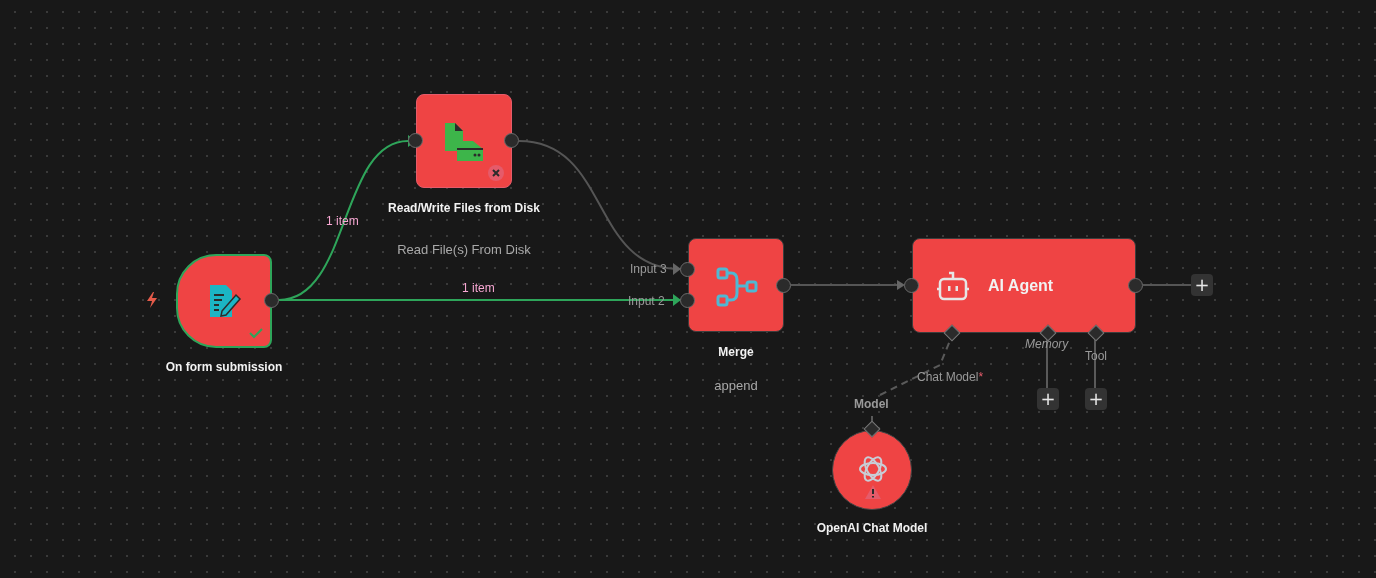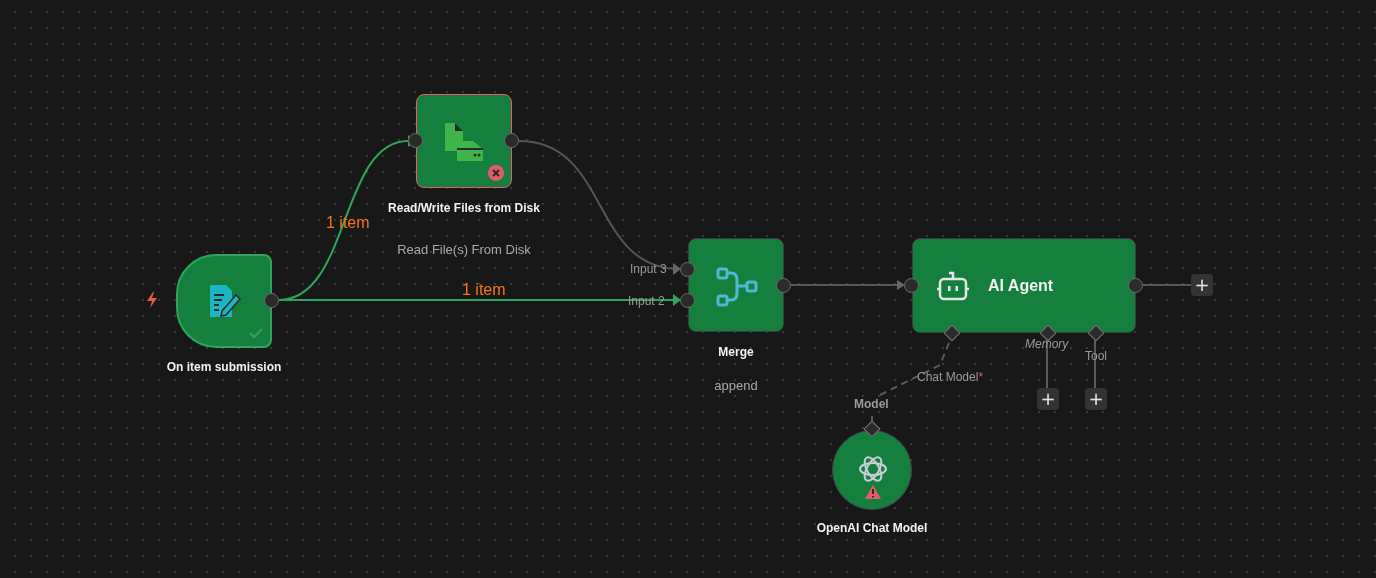--- a/index.html
+++ b/index.html
@@ -6,35 +6,35 @@
     body {
       width: 1376px; height: 578px; overflow: hidden; position: relative;
       background-color: #181818;
       background-image: radial-gradient(circle, #3a3a3a 0.8px, transparent 1.1px);
       background-size: 16px 16px;
       background-position: 7px 4px;
       font-family: "Liberation Sans", sans-serif;
     }
     svg.edges { position: absolute; left: 0; top: 0; width: 1376px; height: 578px; }
     .node {
-      position: absolute; background: #15803d; border: 1px solid #3d3d3d;
+      position: absolute; background: #ef4444; border: 1px solid #3d3d3d;
       border-radius: 8px; box-sizing: border-box;
     }
     .node-title { position: absolute; color: #f2f2f2; font-weight: bold; font-size: 12px; text-align: center; line-height: 20px; }
     .node-sub { position: absolute; color: #a8a8a8; font-size: 13px; text-align: center; }
     .handle {
       position: absolute; width: 15px; height: 15px; border-radius: 50%;
       background: #2b2b2b; border: 1.5px solid #6b6b6b; box-sizing: border-box;
     }
     .diamond {
       position: absolute; width: 12px; height: 12px; transform: rotate(45deg);
       background: #2b2b2b; border: 1.2px solid #777; box-sizing: border-box;
     }
     .lbl { position: absolute; color: #9a9a9a; font-size: 12px; white-space: nowrap; }
-    .edge-lbl { position: absolute; color: #f97316; font-size: 16px; white-space: nowrap; }
+    .edge-lbl { position: absolute; color: #f9a8d4; font-size: 12px; white-space: nowrap; }
     .plus-btn {
       position: absolute; width: 22px; height: 22px; border-radius: 4px;
       background: #333; color: #e6e6e6; font-size: 18px; line-height: 21px;
       text-align: center; font-family: "DejaVu Sans", sans-serif;
     }
     .req { color: #e55b6a; }
   </style>
 </head>
 <body>
 
@@ -77,21 +77,21 @@
       <path d="M16 28 L30 12 L34 16 L20 32 L15 33 Z" fill="#1bb5c4" stroke="#2b2b2b" stroke-width="1.5"></path>
     </svg>
   </div>
   <div style="position:absolute;left:70px;top:70px;">
     <svg width="16" height="14" viewBox="0 0 16 14">
         <path d="M2 7 L6 11 L14 3" fill="none" stroke="#2ea55a" stroke-width="2"></path>
       </svg>
   </div>
 </div>
 <div class="handle" style="left:264px;top:293px;"></div>
-<div class="node-title" style="left:124px;top:357px;width:200px;">On item submission</div>
+<div class="node-title" style="left:124px;top:357px;width:200px;">On form submission</div>
 
 <div class="node" style="left:416px;top:94px;width:96px;height:94px;border:1.5px solid #e55b6a;">
   <div style="position:absolute;left:26px;top:26px;">
     <svg width="42" height="42" viewBox="0 0 42 42">
       <path d="M2 2 H12 L20 10 V30 H2 Z" fill="#3db54a"></path>
       <path d="M12 2 V10 H20" fill="#2b2b2b"></path>
       <path d="M14 20 H30 L40 28 V40 H14 Z" fill="#3db54a"></path>
       <path d="M14 28 H40" stroke="#2b2b2b" stroke-width="2"></path>
       <circle cx="32" cy="34" r="1.5" fill="#2b2b2b"></circle>
         <circle cx="36" cy="34" r="1.5" fill="#2b2b2b"></circle>

